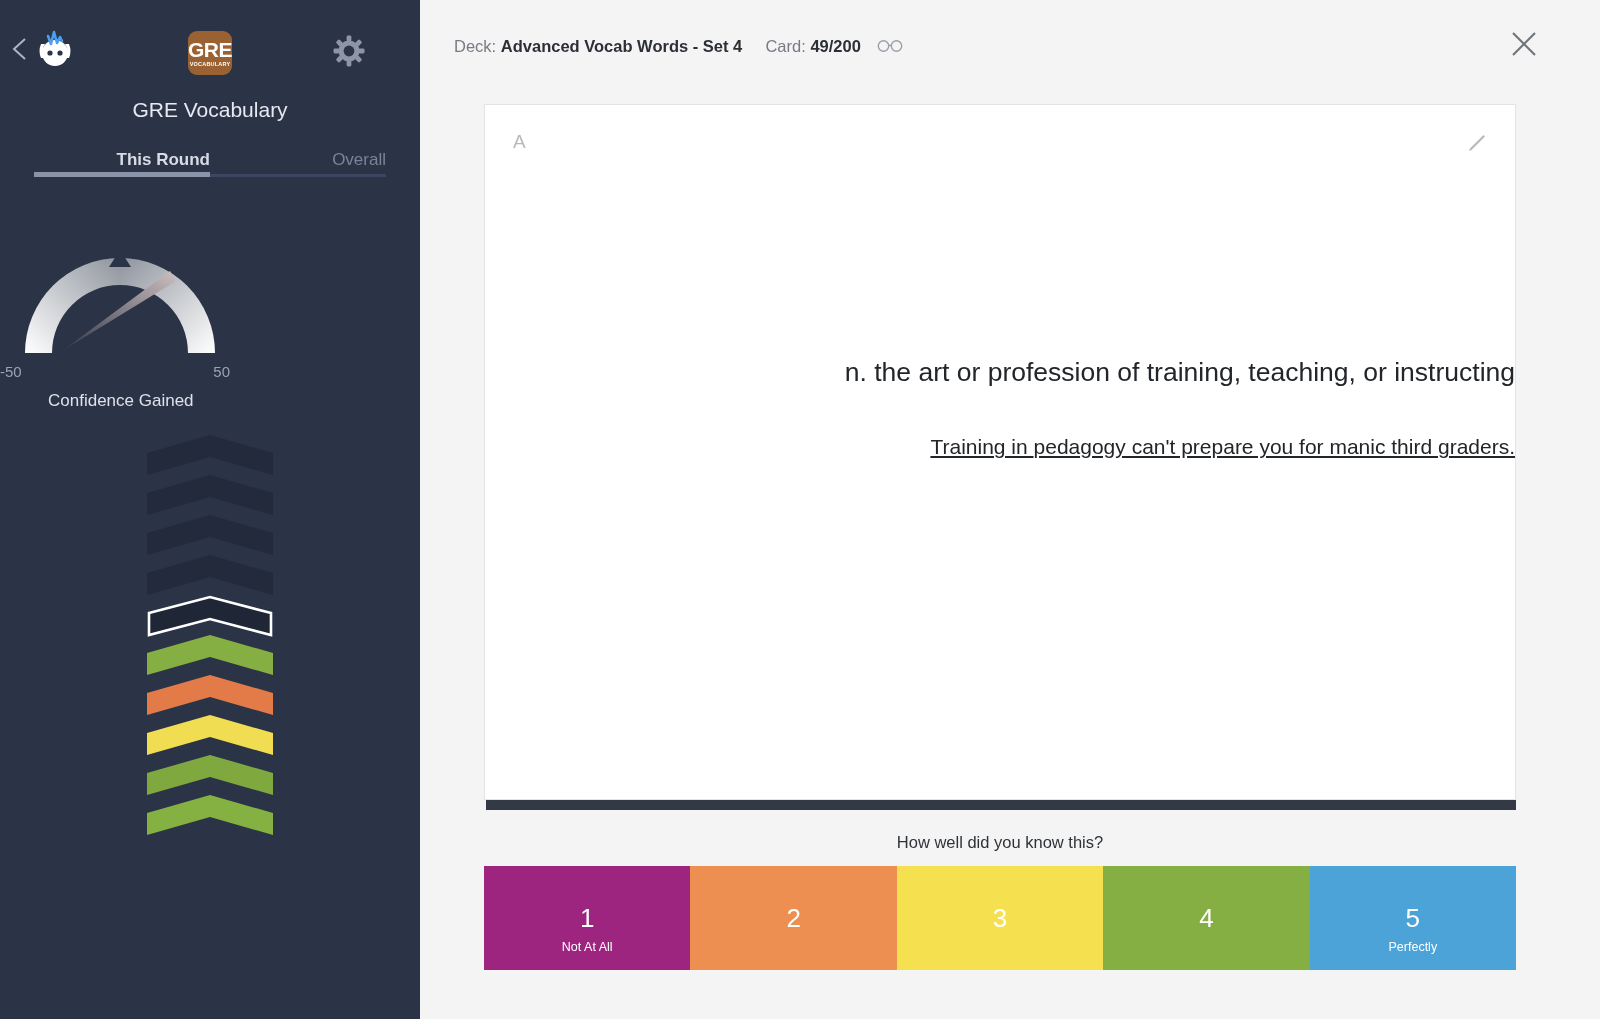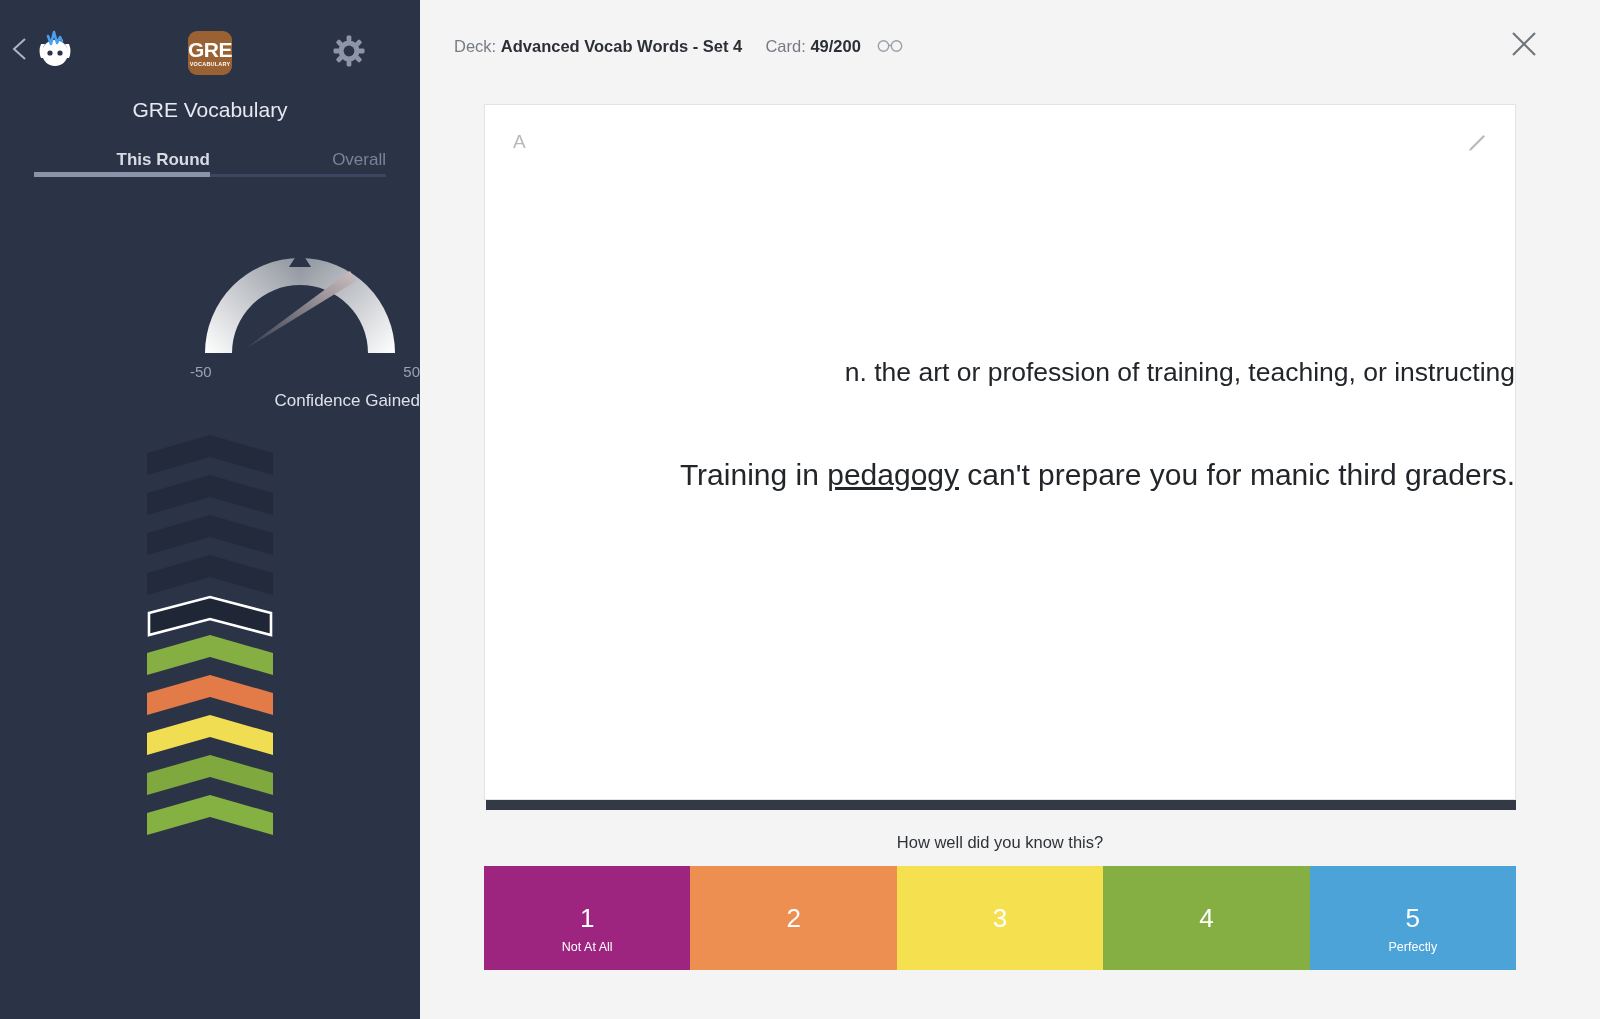--- a/index.html
+++ b/index.html
@@ -82,30 +82,30 @@
     height: 3px; background: #3c4660;
   }
   .tab-underline-active {
     position: absolute; left: 0; width: 50%; bottom: 0;
     height: 5px; background: #8a93a8;
   }
 
   
   .gauge-wrap {
     margin-top: 28px;
-    display: flex; flex-direction: column; align-items: flex-end;
+    display: flex; flex-direction: column; align-items: flex-start;
   }
   .gauge-labels {
     width: 230px; display: flex; justify-content: space-between;
     margin-top: -2px;
     font-size: 15px; color: #9aa2b4;
   }
   .gauge-caption {
     margin-top: 11px;
-    font-size: 17px; color: #dde1e9;
+    font-size: 17px; color: #dde1e9; margin-left: 48px;
   }
 
   
   .chev-stack {
     margin: 24px auto 0 auto;
     width: 126px;
     display: flex; flex-direction: column;
     align-items: center;
   }
   .chev { width: 126px; height: 46px; display: block; margin-bottom: -6px; }
@@ -163,22 +163,23 @@
   }
   .card-body {
     position: absolute; left: 0; right: 0; top: 250px;
     text-align: right;
   }
   .definition {
     font-size: 26.5px; color: #222529;
     line-height: 1.3;
   }
   .sentence {
-    font-size: 30px; color: #222529;
-    margin-top: 69px;
+    font-size: 21px; color: #222529;
+    margin-top: 46px;
+    text-decoration: underline;
   }
   .sentence u { text-decoration: underline; }
 
   .rate-prompt {
     position: absolute; left: 64px; width: 1032px;
     top: 833px; text-align: center;
     font-size: 16.5px; color: #2f3338;
   }
   .rate-row {
     position: absolute; left: 64px; top: 866px;

